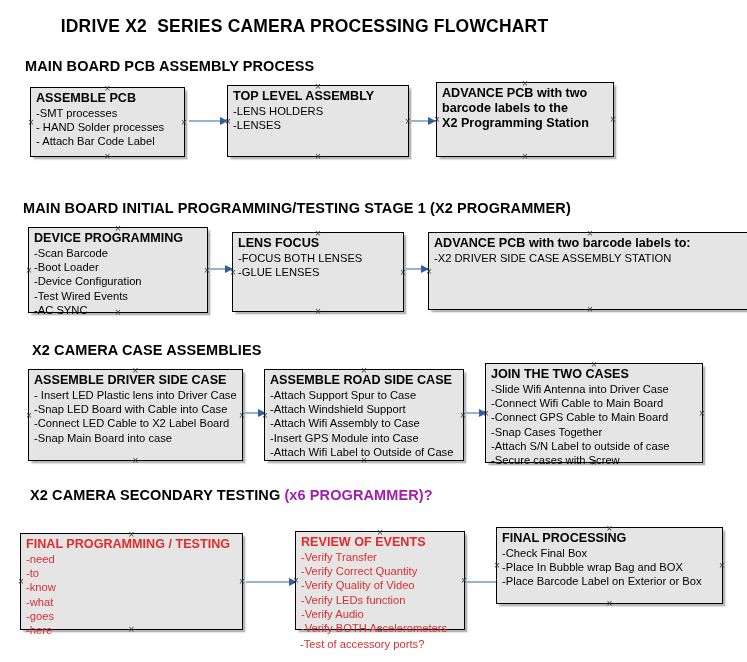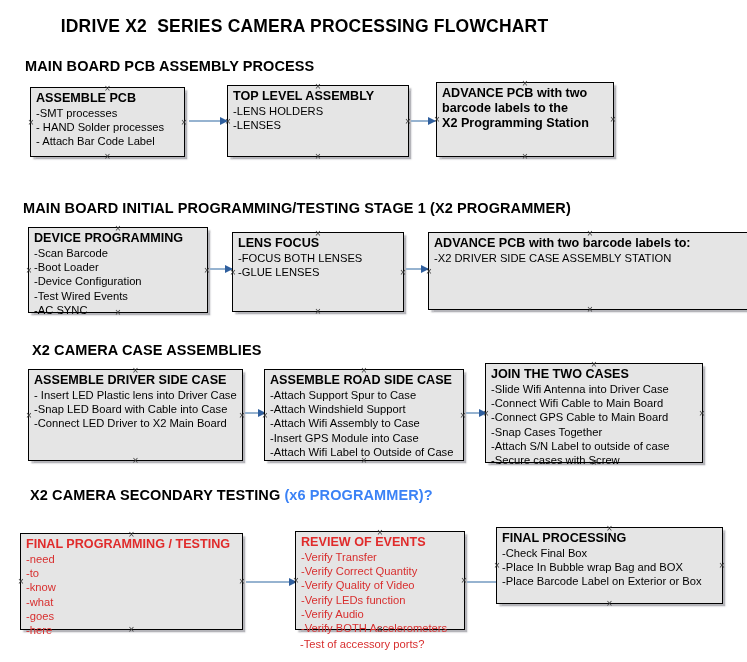--- a/index.html
+++ b/index.html
@@ -37,21 +37,21 @@
   
   .section-header {
     position: absolute;
     font-size: 14.5px;
     font-weight: bold;
     color: #000000;
     white-space: nowrap;
     letter-spacing: 0.1px;
   }
   .section-header .accent {
-    color: #3b82f6;
+    color: #a21caf;
   }
 
   
   .box {
     position: absolute;
     box-sizing: border-box;
     background: #e5e5e5;
     border: 1.3px solid #000000;
     box-shadow: 2.5px 2.5px 1.5px rgba(120,120,130,0.55);
     overflow: visible;
@@ -210,21 +210,22 @@
   </div>
 
   <div class="section-header" style="left:32px; top:342px;">
     <span>X2 CAMERA CASE ASSEMBLIES</span>
   </div>
 
   <div class="box" style="left:28px; top:369px; width:215px; height:92px;">
     <div class="box-title">ASSEMBLE DRIVER SIDE CASE</div>
     <div class="box-line">- Insert LED Plastic lens into Driver Case</div>
     <div class="box-line">-Snap LED Board with Cable into Case</div>
-    <div class="box-line">-Connect LED Driver to X2 Main Board</div>
+    <div class="box-line">-Connect LED Cable to X2 Label Board</div>
+    <div class="box-line">-Snap Main Board into case</div>
     <span class="handle" style="left:50%; top:0;"></span>
     <span class="handle" style="left:50%; top:100%;"></span>
     <span class="handle" style="left:0; top:50%;"></span>
     <span class="handle" style="left:100%; top:50%;"></span>
   </div>
 
   <div class="connector" style="left:245px; top:412px; width:20px;"></div>
 
   <div class="box" style="left:264px; top:369px; width:200px; height:92px;">
     <div class="box-title">ASSEMBLE ROAD SIDE CASE</div>

